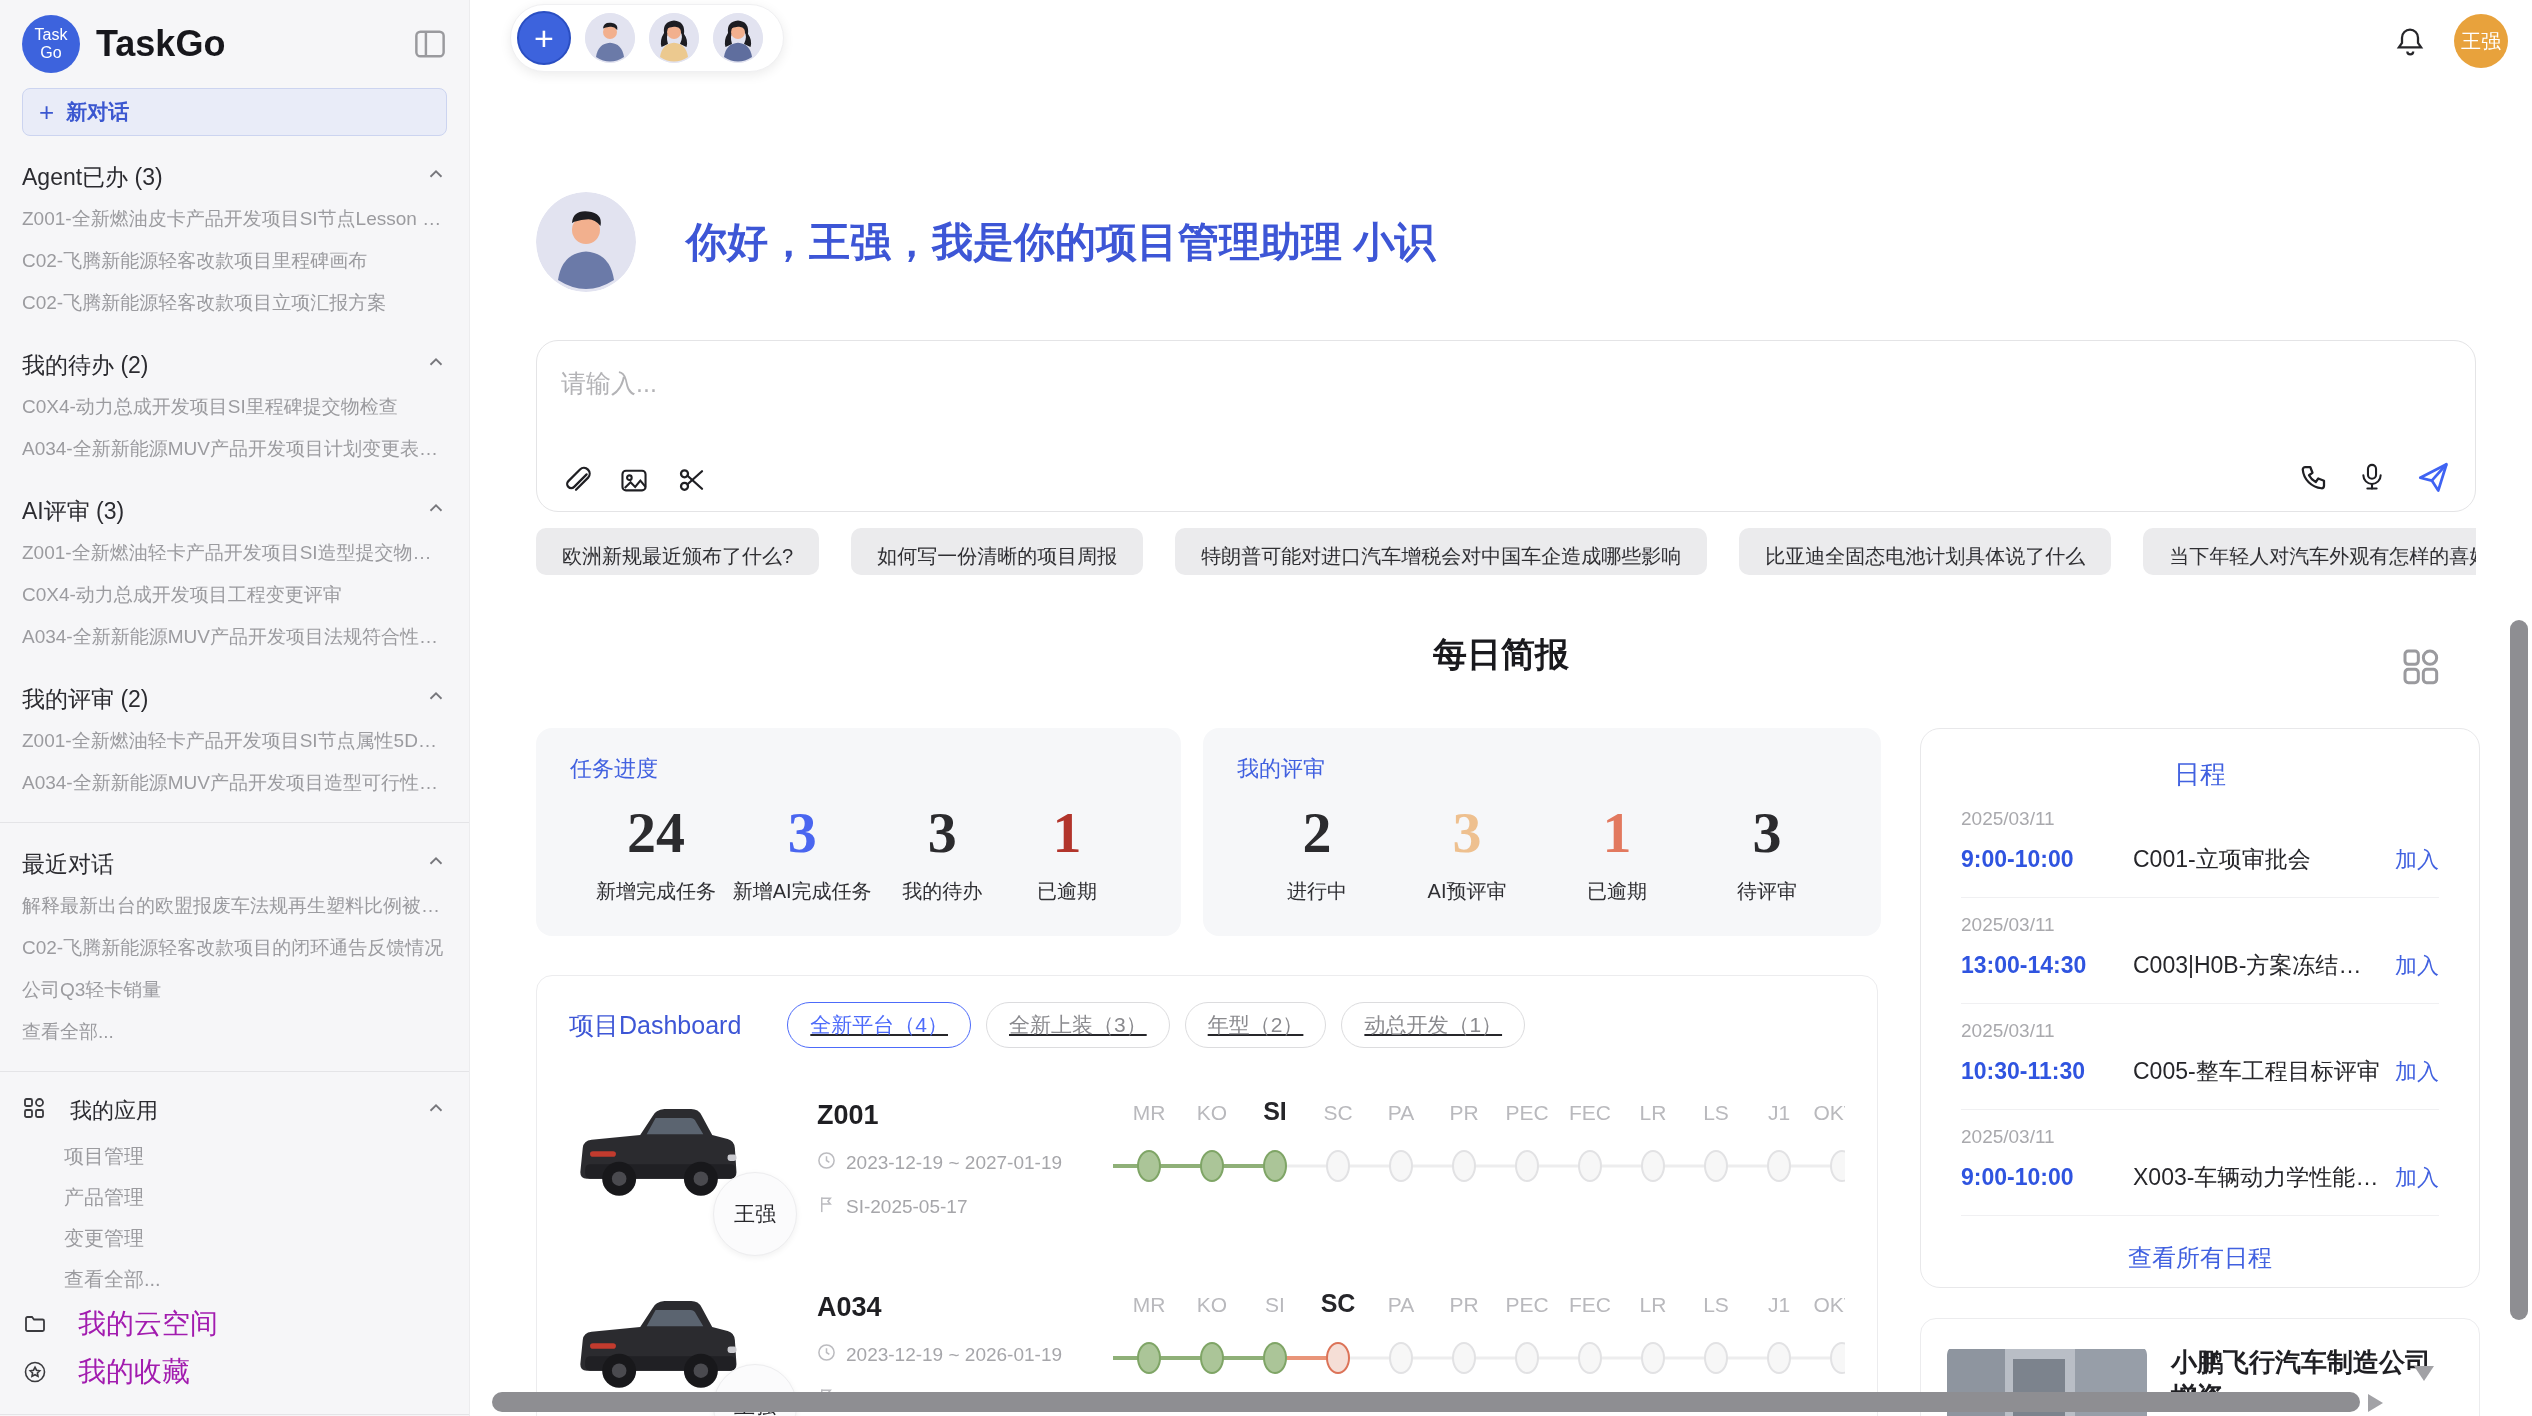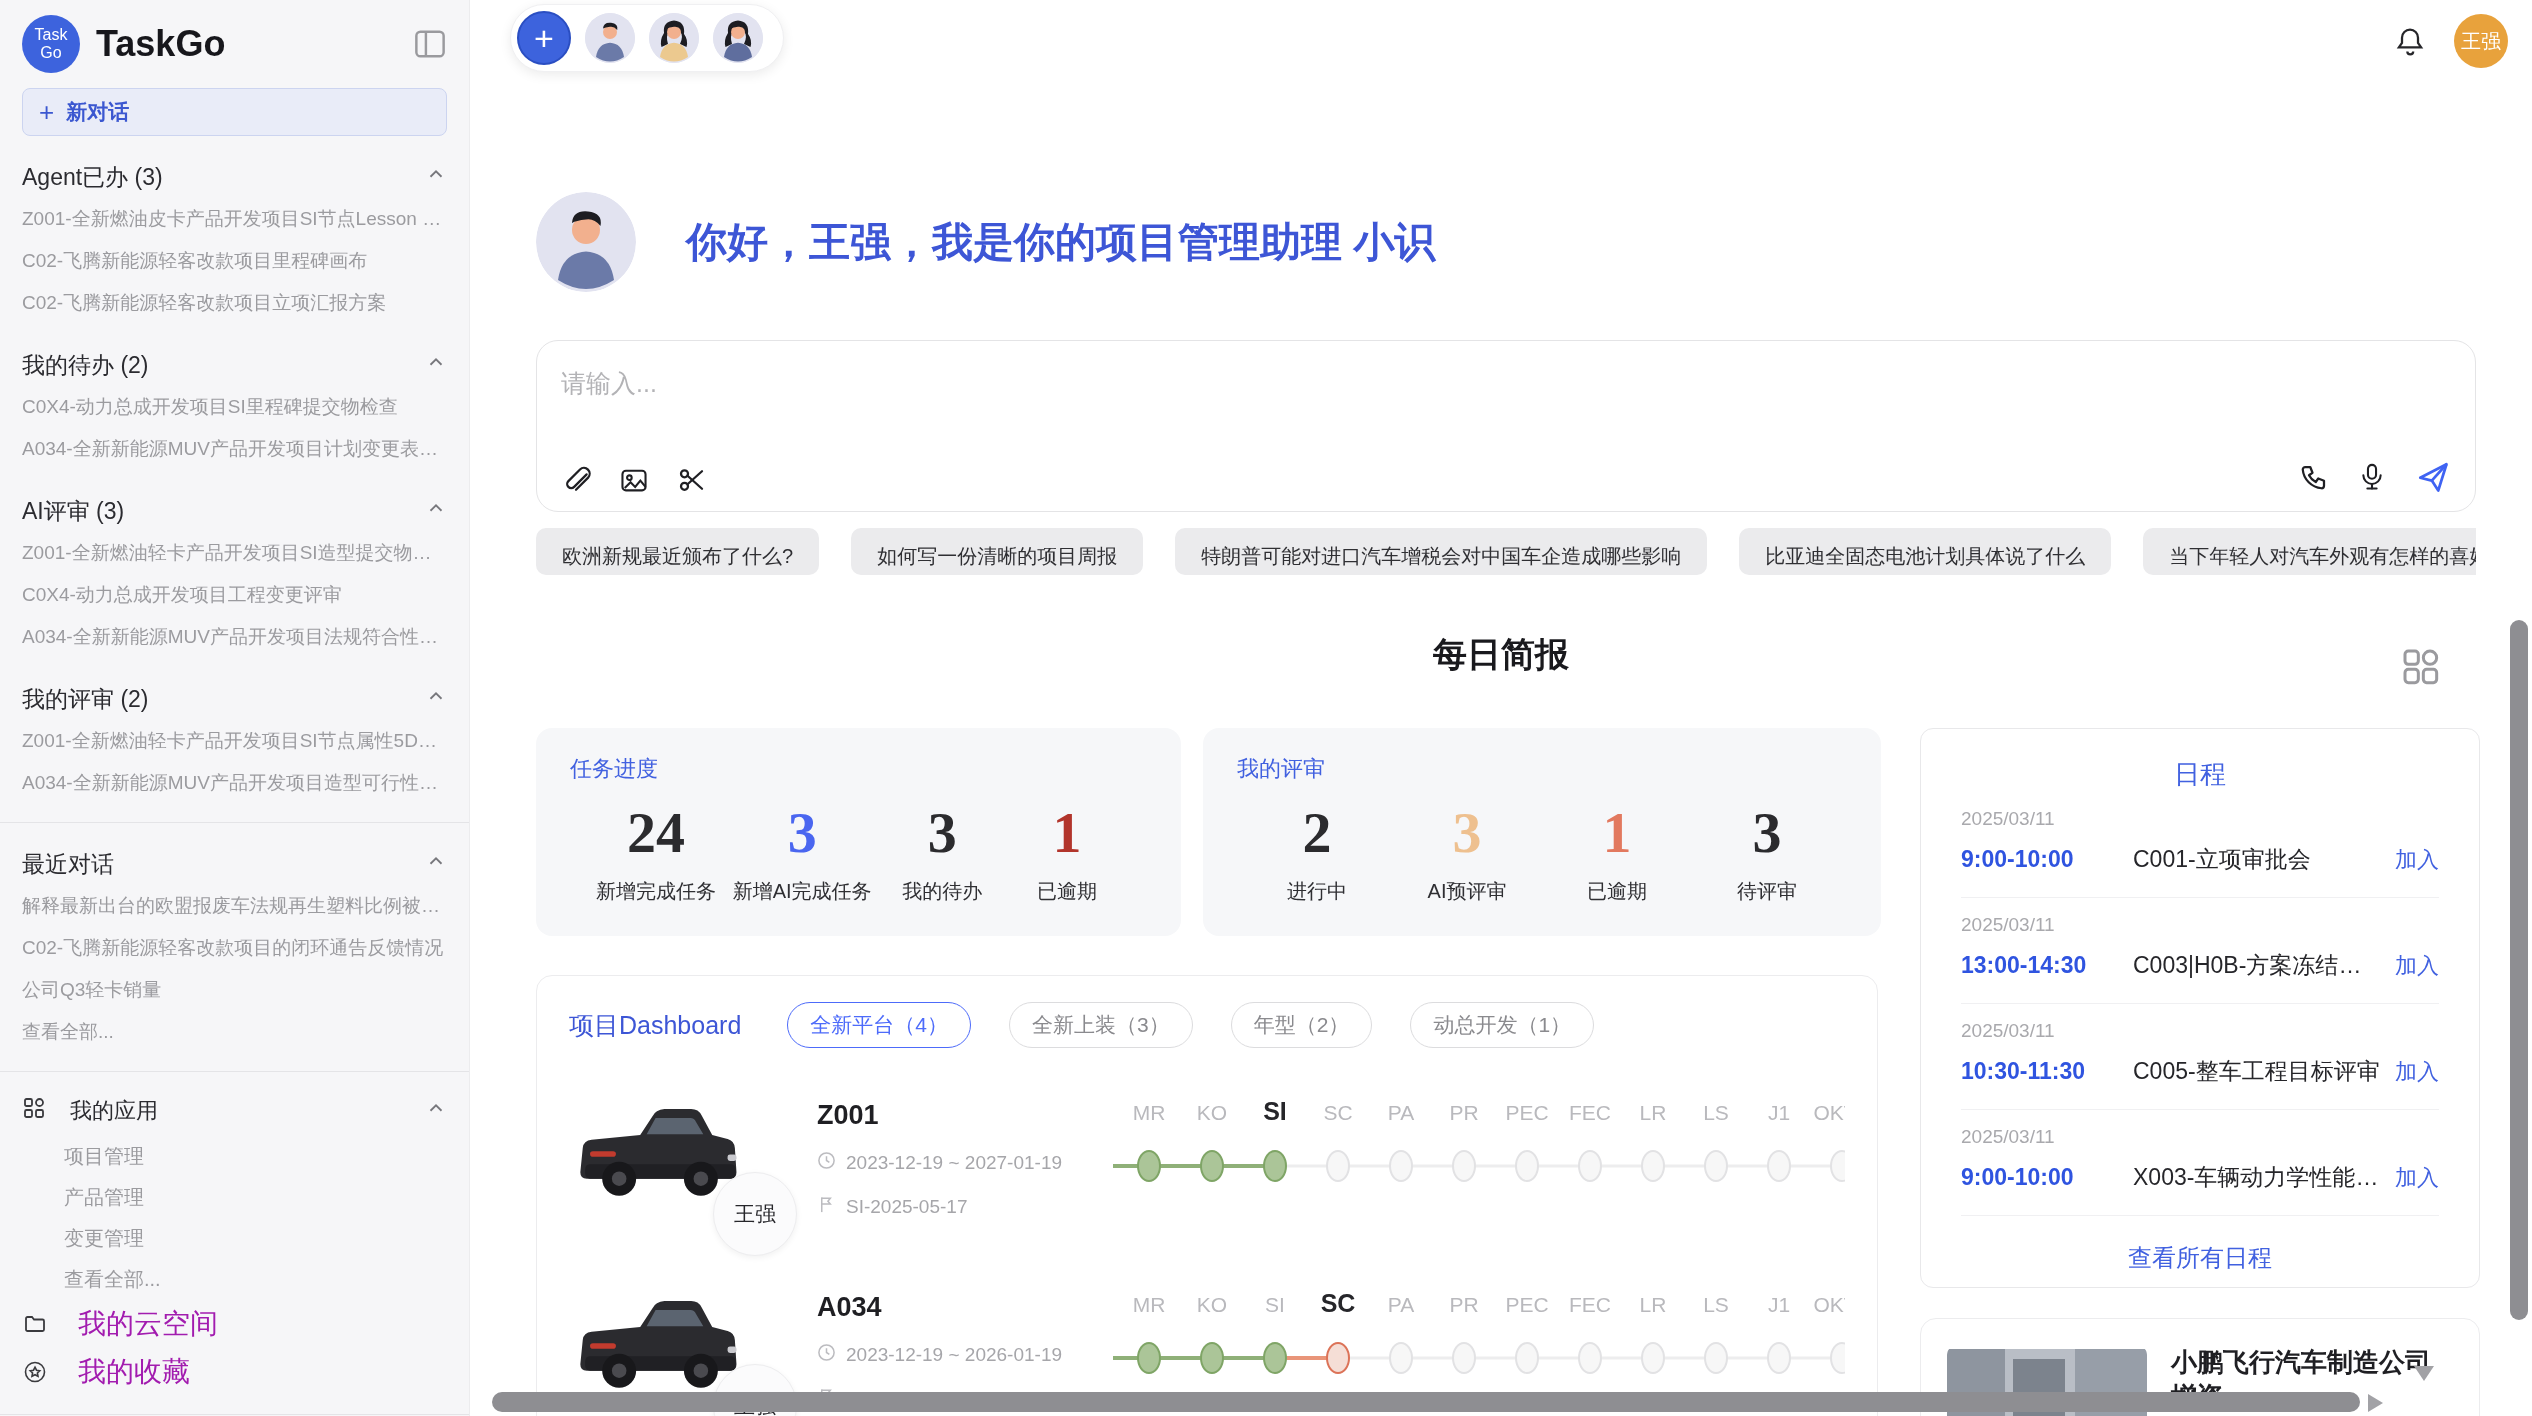--- a/index.html
+++ b/index.html
@@ -72,36 +72,36 @@
   .stat-card-title{font-size:22px;color:#4161e0;}
   .stats{display:flex;justify-content:space-between;padding:0 26px;margin-top:16px;}
   .stat{text-align:center;min-width:108px;}
   .stat-value{font-size:58px;font-weight:600;line-height:66px;font-family:Liberation Serif, serif;}
   .stat-label{margin-top:12px;font-size:20px;color:#2f2f33;}
 
   .dash{position:absolute;left:66px;top:975px;width:1342px;height:500px;background:#fff;
         border:1px solid #ececee;border-radius:16px;padding:26px 32px;}
   .dash-head{display:flex;align-items:center;gap:46px;}
   .dash-title{font-size:25px;color:#3d56d6;}
-  .tabs{display:flex;gap:38px;}
+  .tabs{display:flex;gap:15px;text-decoration:underline;}
   .tab{height:46px;border-radius:23px;padding:0 22px;display:flex;align-items:center;
        font-size:21px;color:#8a8a8e;border:1px solid #dcdcde;background:#fff;cursor:pointer;white-space:nowrap;}
   .tab.active{color:#4d6bfa;border-color:#4d6bfa;}
   .dash-row{display:flex;margin-top:40px;align-items:flex-start;}
   .car-wrap{position:relative;width:230px;height:152px;flex:none;}
   .owner-badge{position:absolute;right:2px;bottom:-16px;width:84px;height:84px;border-radius:50%;
                background:#fbfbfc;border:1px solid #ededef;box-shadow:0 2px 6px rgba(0,0,0,.06);
                display:flex;align-items:center;justify-content:center;font-size:21px;color:#26262a;}
   .proj-info{width:292px;margin-left:18px;padding-top:12px;}
   .proj-name{font-size:27px;font-weight:bold;color:#1f1f23;}
   .proj-meta{display:flex;align-items:center;gap:10px;margin-top:20px;font-size:19px;color:#a6a6aa;white-space:nowrap;}
   .track{flex:1;overflow:hidden;}
 
   .sched{position:absolute;left:1450px;top:728px;width:560px;height:560px;background:#fff;
-         border:1px solid #e8e8ea;border-radius:13px;padding:28px 40px;}
+         border:1px solid #e8e8ea;border-radius:20px;padding:28px 40px;}
   .sched-title{text-align:center;font-size:26px;color:#4161e0;}
   .sched-item{padding:16px 0 22px;border-bottom:1px solid #f0f0f2;}
   .sched-date{font-size:19px;color:#a9a9ad;}
   .sched-line{display:flex;align-items:center;margin-top:14px;}
   .sched-time{width:172px;font-size:23px;font-weight:bold;color:#2f54e0;flex:none;}
   .sched-name{flex:1;font-size:23px;color:#26262a;white-space:nowrap;overflow:hidden;text-overflow:ellipsis;}
   .sched-join{font-size:22px;color:#4161e0;margin-left:14px;cursor:pointer;flex:none;}
   .sched-viewall{text-align:center;margin-top:26px;font-size:24px;color:#4161e0;cursor:pointer;}
 
   .news{position:absolute;left:1450px;top:1318px;width:560px;height:220px;background:#fff;

